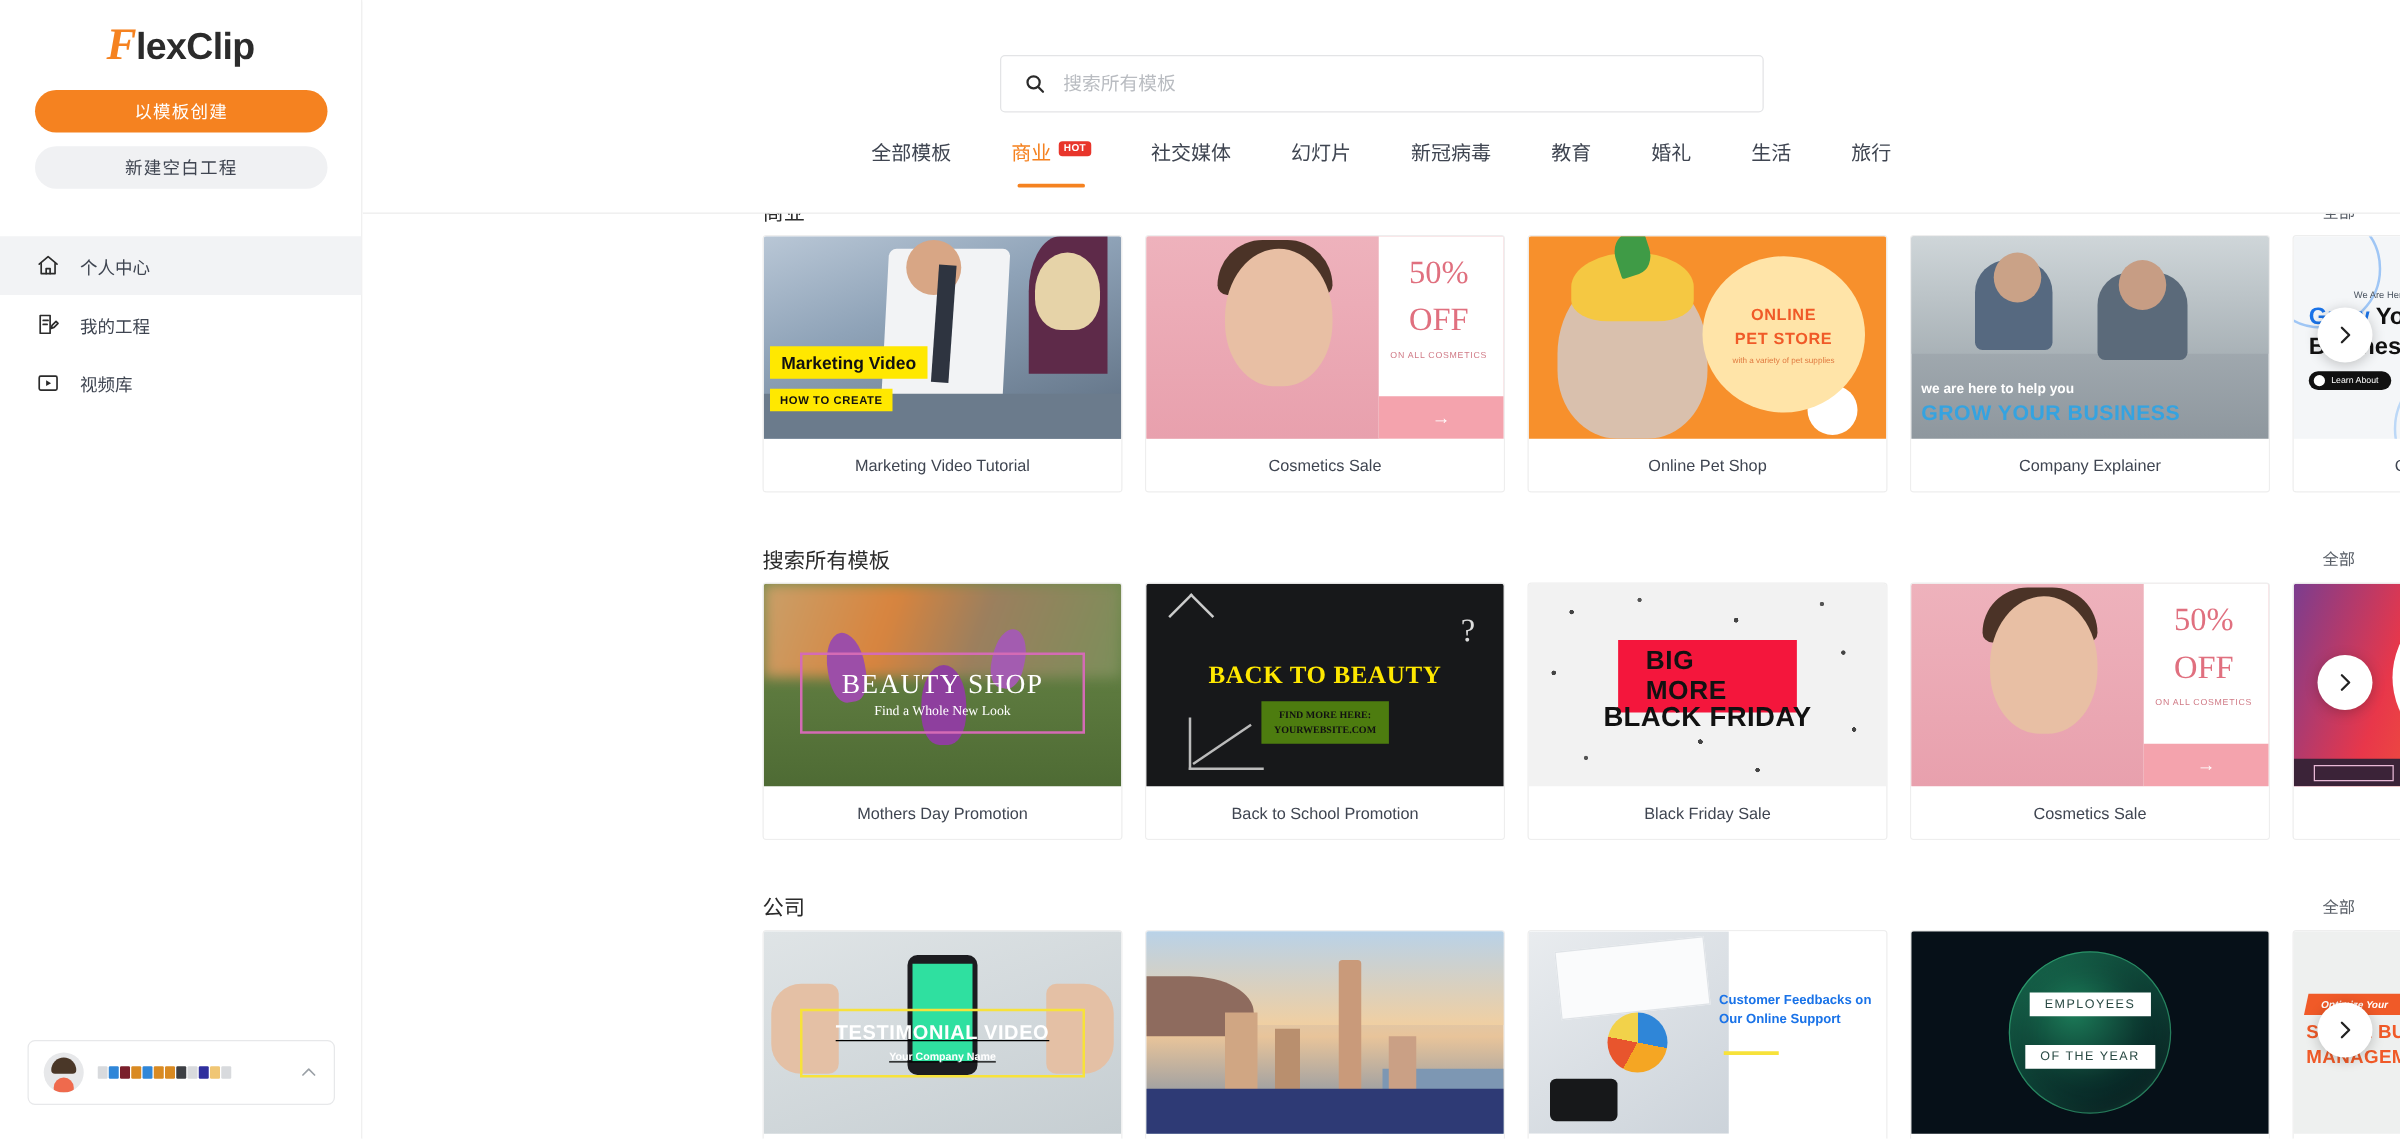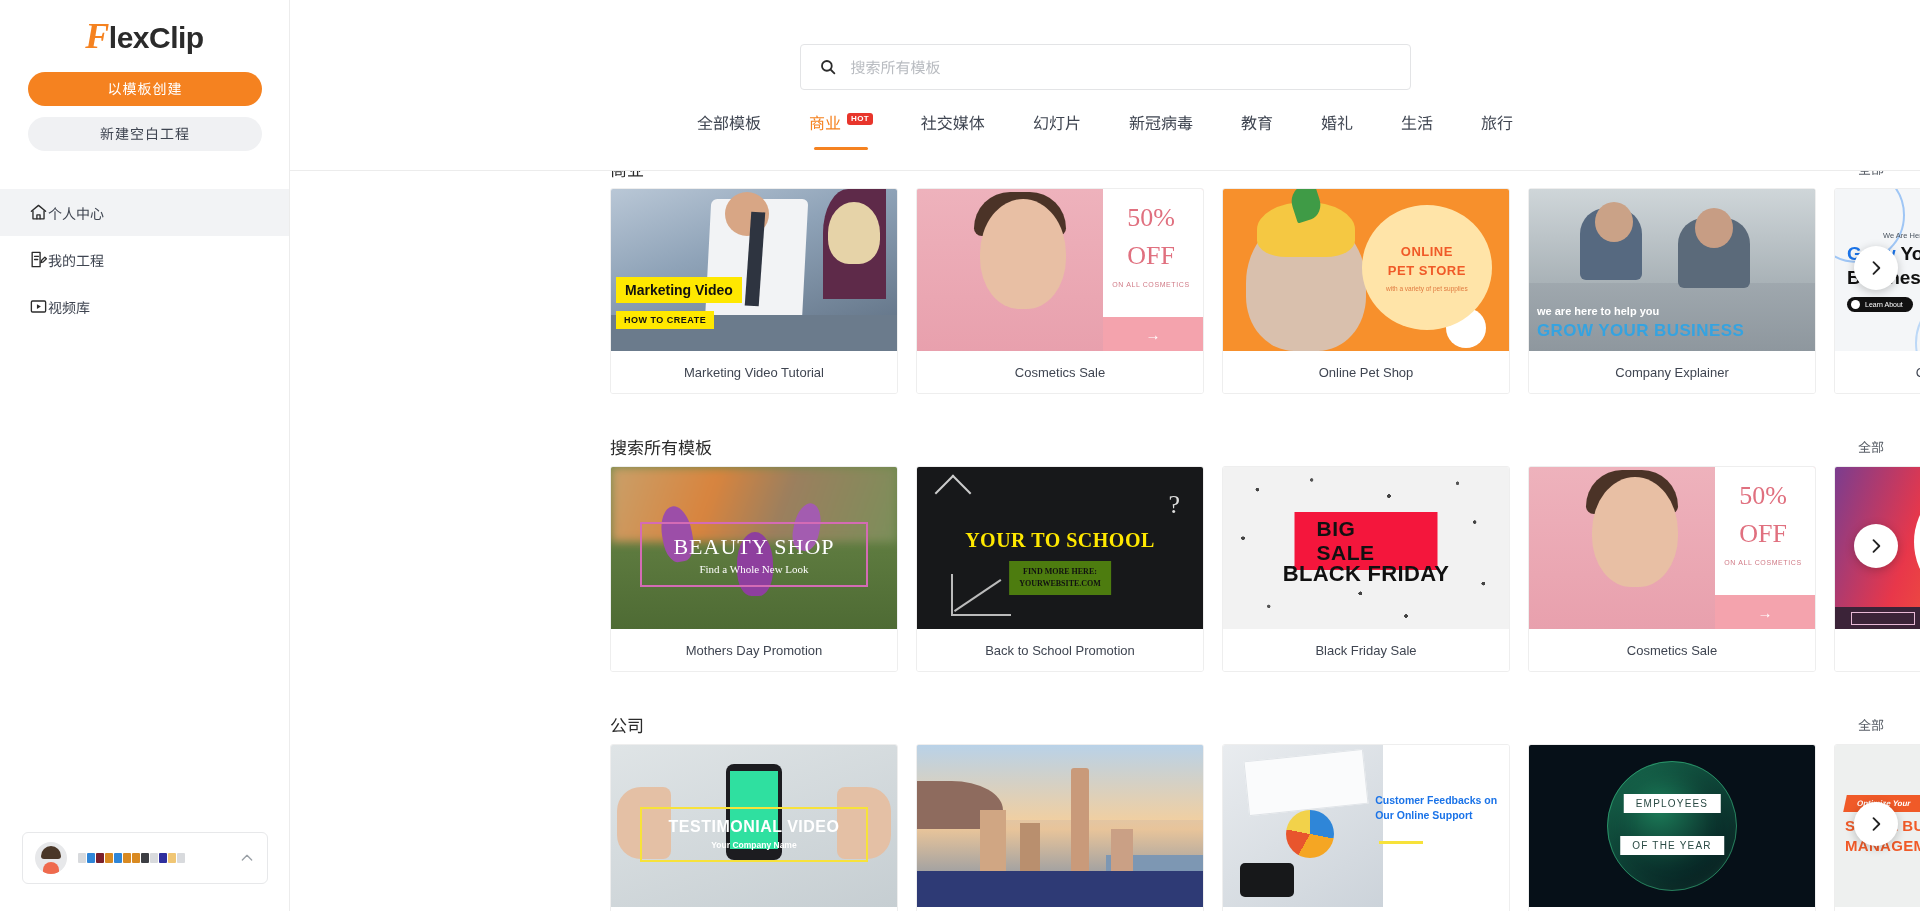--- a/index.html
+++ b/index.html
@@ -35,21 +35,21 @@
   .btn-secondary {
     display: block; width: 234px; height: 34px; line-height: 34px;
     border-radius: 17px; background: #f0f1f3; color: #3d4category;
     color: #3f4551; font-size: 14px; text-align: center;
     border: none; cursor: pointer; letter-spacing: 1px;
   }
 
   .nav-list { margin-top: 38px; }
   .nav-item {
     height: 47px; display: flex; align-items: center;
-    padding-left: 28px; cursor: pointer; font-size: 14px; color: #3f4551;
+    padding-left: 28px; gap: 16px; cursor: pointer; font-size: 14px; color: #3f4551;
   }
   .nav-item.active { background: #f2f3f5; }
   .nav-ico { width: 20px; height: 20px; flex: 0 0 20px; display: flex; align-items: center; justify-content: center; }
   .nav-ico svg { width: 19px; height: 19px; display: block; }
 
   .user-card {
     position: absolute; left: 22px; bottom: 27px;
     width: 246px; height: 52px; border: 1px solid #e7e8ea; border-radius: 6px;
     background: #fff; display: flex; align-items: center; padding: 0 12px; gap: 11px;
     cursor: pointer;
@@ -278,21 +278,21 @@
   .t-testimonial .phone { position:absolute; left:50%; top:12%; transform:translateX(-50%);
     width:56px; height:96px; background:#1c1c20; border-radius:8px; }
   .t-testimonial .screen { position:absolute; left:50%; top:16%; transform:translateX(-50%);
     width:48px; height:78px; background:#2fe0a0; }
   .t-testimonial .handL { position:absolute; left:2%; top:26%; width:54px; height:72px;
     background:#e4c0a5; border-radius:24px 8px 8px 24px; }
   .t-testimonial .handR { position:absolute; right:2%; top:26%; width:54px; height:72px;
     background:#e4c0a5; border-radius:8px 24px 24px 8px; }
   .t-testimonial .frame { position:absolute; left:10%; top:38%; width:80%; height:34%;
     border:2px solid #f7e23a; display:flex; flex-direction:column;
-    align-items:center; justify-content:center; }
+    align-items:center; justify-content:center;text-decoration:underline; }
   .t-testimonial .frame .a { color:#fff; font-weight:800; font-size:16px; letter-spacing:.5px; }
   .t-testimonial .frame .b { color:#fff; font-weight:700; font-size:8.5px; margin-top:4px; }
 
   .t-city { background:linear-gradient(180deg,#bcd4e8 0%,#e8c49a 52%,#6a86a8 100%); }
   .t-city .sky { position:absolute; left:0; top:0; width:100%; height:46%;
     background:linear-gradient(180deg,#b9d2e8,#f0cfa2); }
   .t-city .b1 { position:absolute; left:54%; top:14%; width:18px; height:72%;
     background:#c99a7a; border-radius:3px 3px 0 0; }
   .t-city .b2 { position:absolute; left:22%; top:40%; width:26px; height:46%; background:#d0a683; }
   .t-city .b3 { position:absolute; left:36%; top:48%; width:20px; height:38%; background:#b98f6e; }
@@ -569,33 +569,33 @@
                   </span>
                 </div>
                 <div class="card-label">Mothers Day Promotion</div>
               </div>
 
               <div class="card">
                 <div class="thumb t-school">
                   <span class="arrw"></span>
                     <span class="qm">?</span>
                     <span class="chart"></span>
-                  <span class="t1">YOUR TO SCHOOL</span>
+                  <span class="t1">BACK TO BEAUTY</span>
                   <span class="t2">
                     <span>FIND MORE HERE:</span><br>
                     <span>YOURWEBSITE.COM</span>
                   </span>
                 </div>
                 <div class="card-label">Back to School Promotion</div>
               </div>
 
               <div class="card">
                 <div class="thumb t-bf">
                   <span class="flakes"></span>
-                  <span class="big">BIG SALE</span>
+                  <span class="big">BIG MORE</span>
                   <span class="blk">BLACK FRIDAY</span>
                 </div>
                 <div class="card-label">Black Friday Sale</div>
               </div>
 
               <div class="card">
                 <div class="thumb t-cosmetics">
                   <span class="left"></span>
                     <span class="hairc"></span>
                     <span class="face"></span>

